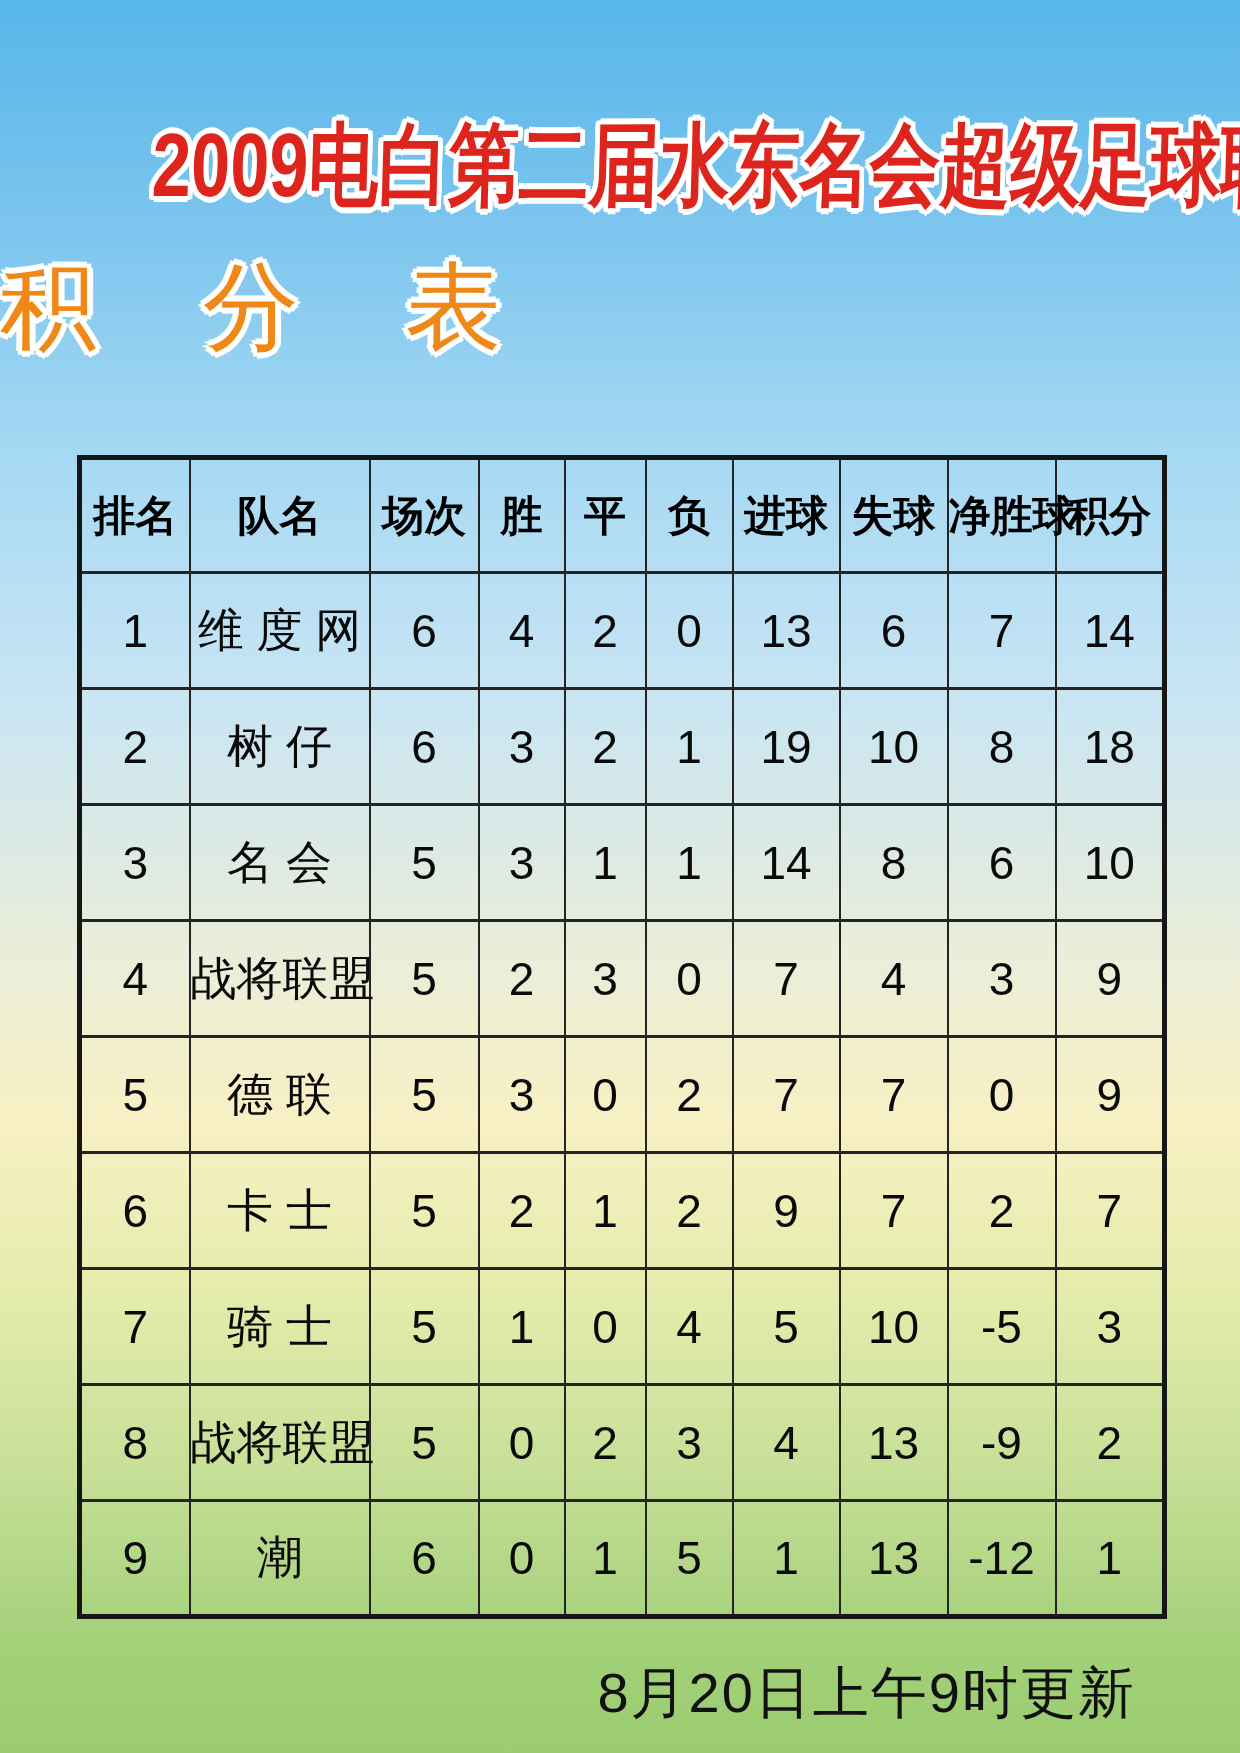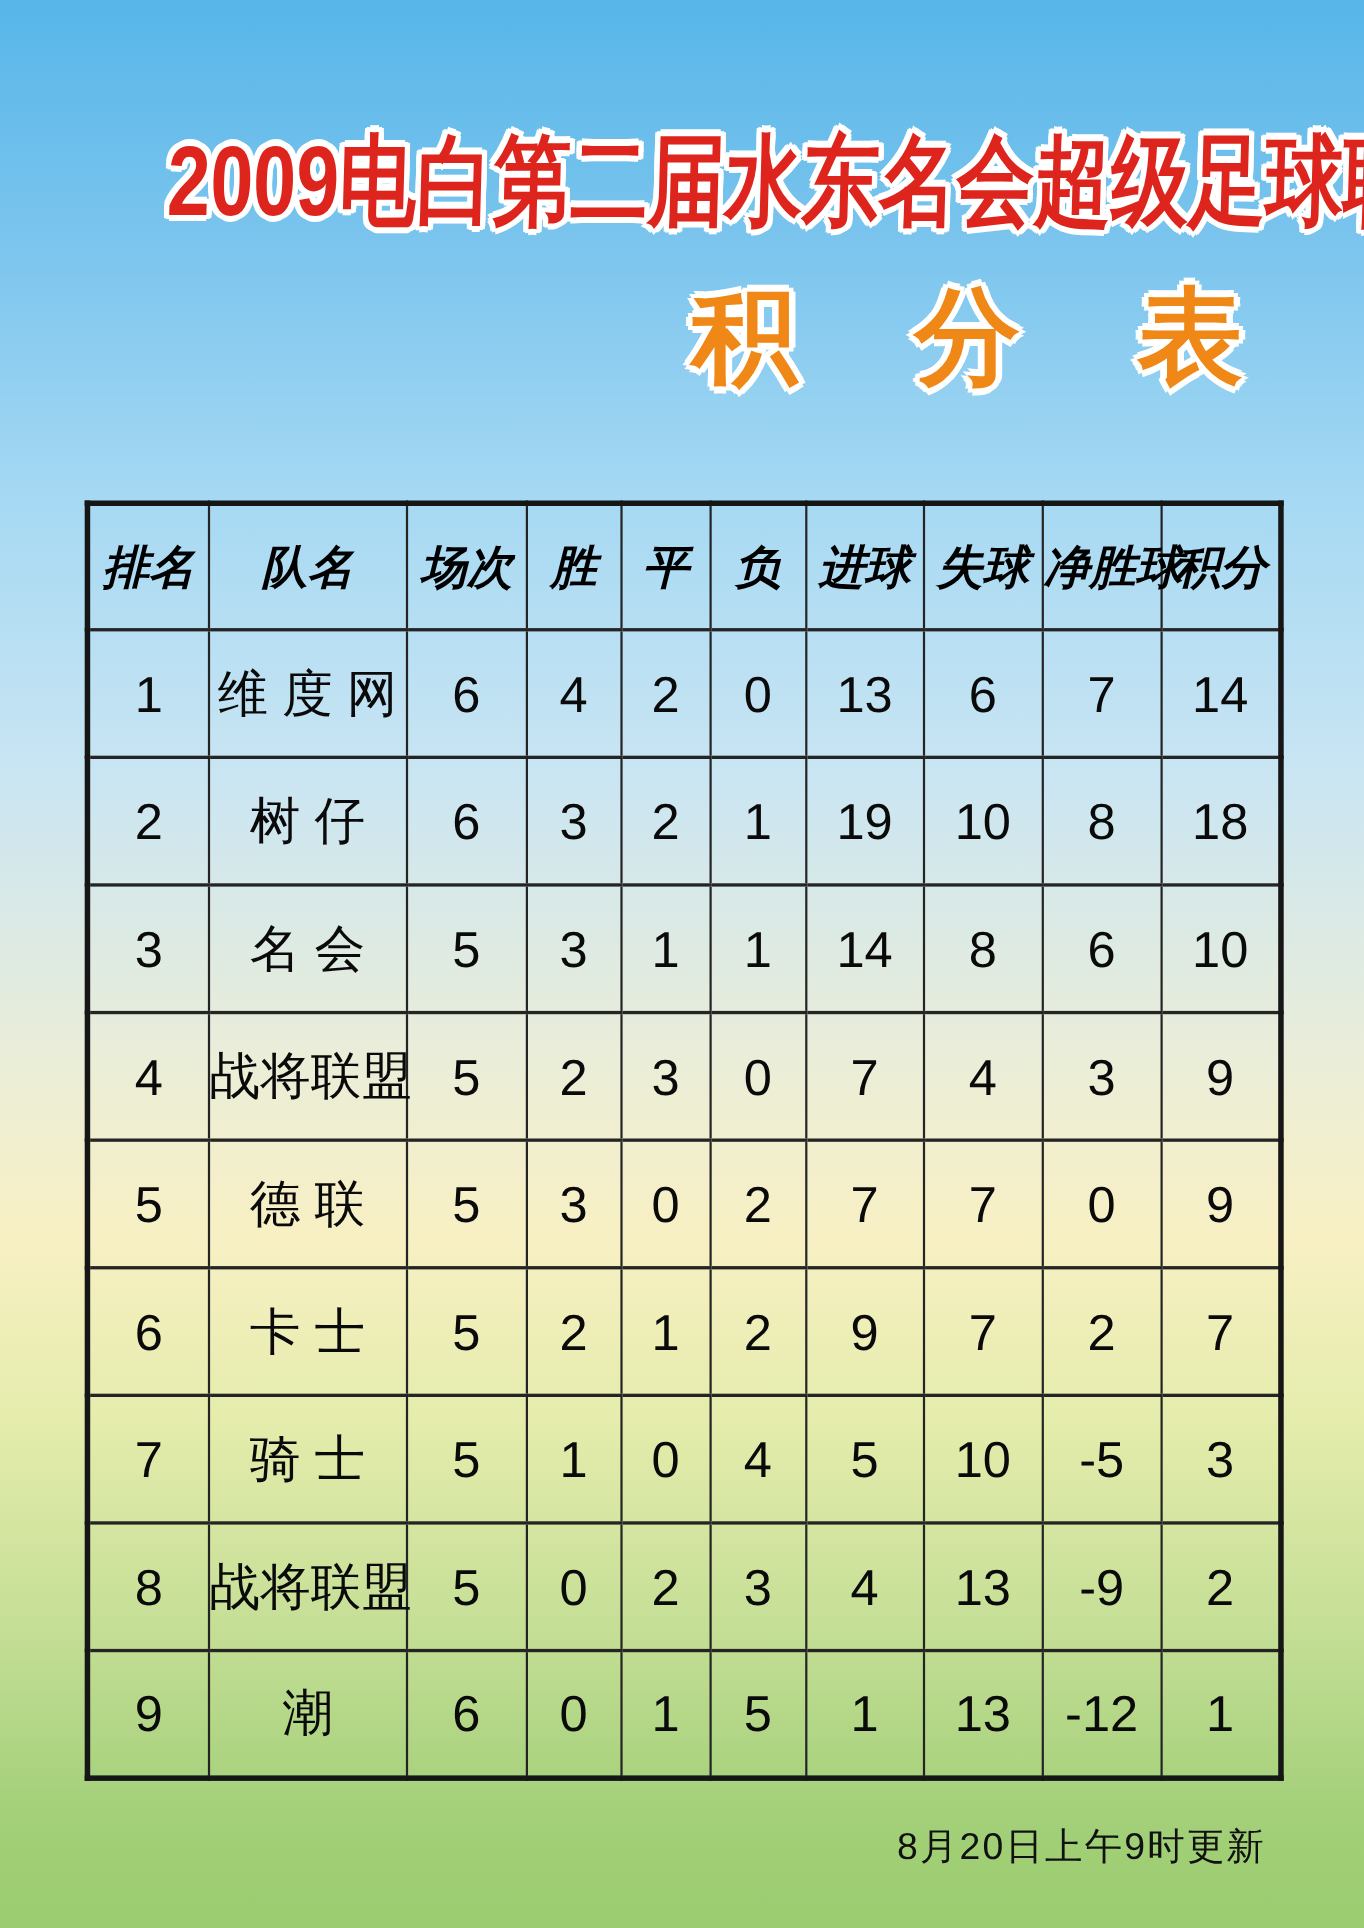--- a/index.html
+++ b/index.html
@@ -31,23 +31,23 @@
     transform:scaleX(0.78) skewX(-2deg);
     transform-origin:center;
     text-shadow:
       -6px 0 0 #fff, 6px 0 0 #fff, 0 -6px 0 #fff, 0 6px 0 #fff,
       -4px -4px 0 #fff, 4px -4px 0 #fff, -4px 4px 0 #fff, 4px 4px 0 #fff,
       -6px 3px 0 #fff, 6px 3px 0 #fff, -6px -3px 0 #fff, 6px -3px 0 #fff;
   }
   .subtitle{
     position:absolute;
     top:254px;left:0;width:1170px;
-    text-align:right;
+    text-align:left;
     font-size:96px;line-height:1.1;
-    font-weight:bold;
+    font-weight:normal;
     color:#ef8816;
     letter-spacing:40px;
     white-space:nowrap;
     text-shadow:
       -6px 0 0 #fff, 6px 0 0 #fff, 0 -6px 0 #fff, 0 6px 0 #fff,
       -4px -4px 0 #fff, 4px -4px 0 #fff, -4px 4px 0 #fff, 4px 4px 0 #fff;
   }
   table.standings{
     position:absolute;
     left:77px;top:455px;
@@ -61,36 +61,36 @@
     border-left:2px solid #242424;
     border-right:2px solid #242424;
     border-top:3px solid #242424;
     border-bottom:3px solid #242424;
     text-align:center;
     vertical-align:middle;
     padding:0;
     overflow:visible;
     white-space:nowrap;
   }
-  table.standings thead tr{height:115px;font-style:italic;}
+  table.standings thead tr{height:115px;}
   table.standings tbody tr{height:116px;}
   table.standings th{
     font-size:42px;
     font-weight:bold;
     color:#000;
   }
   table.standings td{
     font-size:46px;
     font-weight:normal;
     color:#0a0a0a;
   }
   .footer-note{
     position:absolute;
-    top:1656px;right:89px;
-    font-size:34px;
+    top:1656px;right:104px;
+    font-size:56px;
     color:#111;
     letter-spacing:2px;
     white-space:nowrap;
   }
 </style>
 </head>
 <body>
 
 <div class="page">
 

